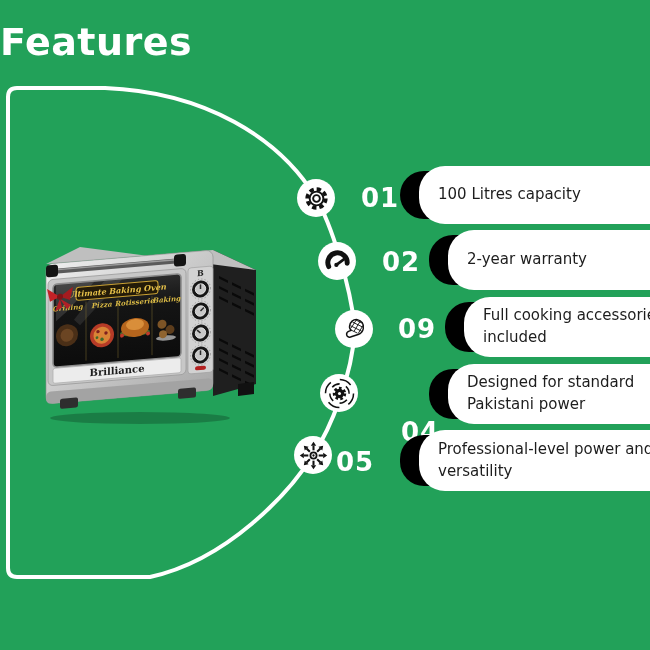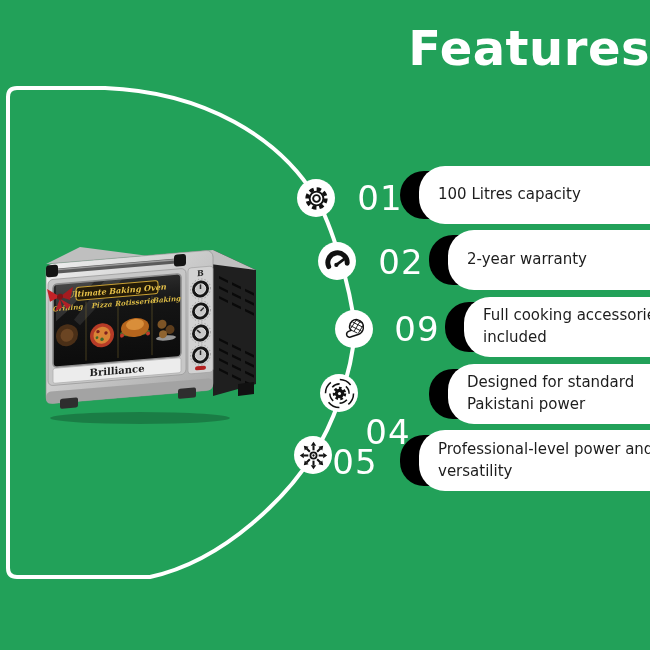--- a/index.html
+++ b/index.html
@@ -2,31 +2,31 @@
 <html><head>
 <meta charset="utf-8">
 <style>
   html,body{margin:0;padding:0;background:#444;}
   .canvas{
     position:relative;width:650px;height:650px;overflow:hidden;
     background:#22a159;
     font-family:"DejaVu Sans","Liberation Sans",sans-serif;
   }
   .title{
-    position:absolute;top:20px;left:0;width:100%;text-align:right;
-    color:#fff;font-size:48px;font-weight:800;letter-spacing:.5px;
+    position:absolute;top:20px;left:0;width:100%;text-align:left;
+    color:#fff;font-size:38px;font-weight:800;letter-spacing:.5px;
   }
   .frame-svg{position:absolute;left:0;top:0;}
   .icon-circle{
     position:absolute;width:38px;height:38px;border-radius:50%;
     background:#fff;display:flex;align-items:center;justify-content:center;
   }
   .num{
     position:absolute;transform:translate(-50%,-50%);
-    color:#fff;font-weight:normal;font-size:34px;letter-spacing:1px;
+    color:#fff;font-weight:bold;font-size:26px;letter-spacing:1px;
   }
   .card{position:absolute;right:-30px;}
   .card-tab{
     position:absolute;left:-19px;top:5px;bottom:5px;width:90px;
     background:#000;border-radius:24px;
   }
   .card-body{
     position:absolute;left:0;top:0;right:0;bottom:0;background:#fff;
     border-radius:26px;display:flex;align-items:center;
     padding-left:19px;box-sizing:border-box;
@@ -101,21 +101,21 @@
     <svg width="33" height="33" viewBox="0 0 24 24">
       <g fill="none" stroke="#111">
         <circle cx="12" cy="12" r="10.2" stroke-width="1.1" stroke-dasharray="9 7"></circle>
         <circle cx="12" cy="12" r="7" stroke-width="1.1" stroke-dasharray="6 5" transform="rotate(40 12 12)"></circle>
         <circle cx="12" cy="12" r="3.4" fill="#111" stroke="none"></circle>
         <circle cx="12" cy="12" r="3.9" stroke-width="2" stroke-dasharray="1.9 1.6"></circle>
         <circle cx="12" cy="12" r="1.1" fill="#fff" stroke="none"></circle>
       </g>
     </svg>
   </div>
-  <div class="num" style="left:388px;top:396px;margin-top:36px;">04</div>
+  <div class="num" style="left:420px;top:396px;margin-top:36px;">04</div>
   <div class="card" style="left:448px;top:364px;height:60px;">
     <div class="card-tab"></div>
     <div class="card-body">
       <span class="card-text">Designed for standard
 Pakistani power</span>
     </div>
   </div>
 
   <div class="icon-circle" style="left:294px;top:436px;">
     <svg width="31" height="31" viewBox="0 0 24 24">

